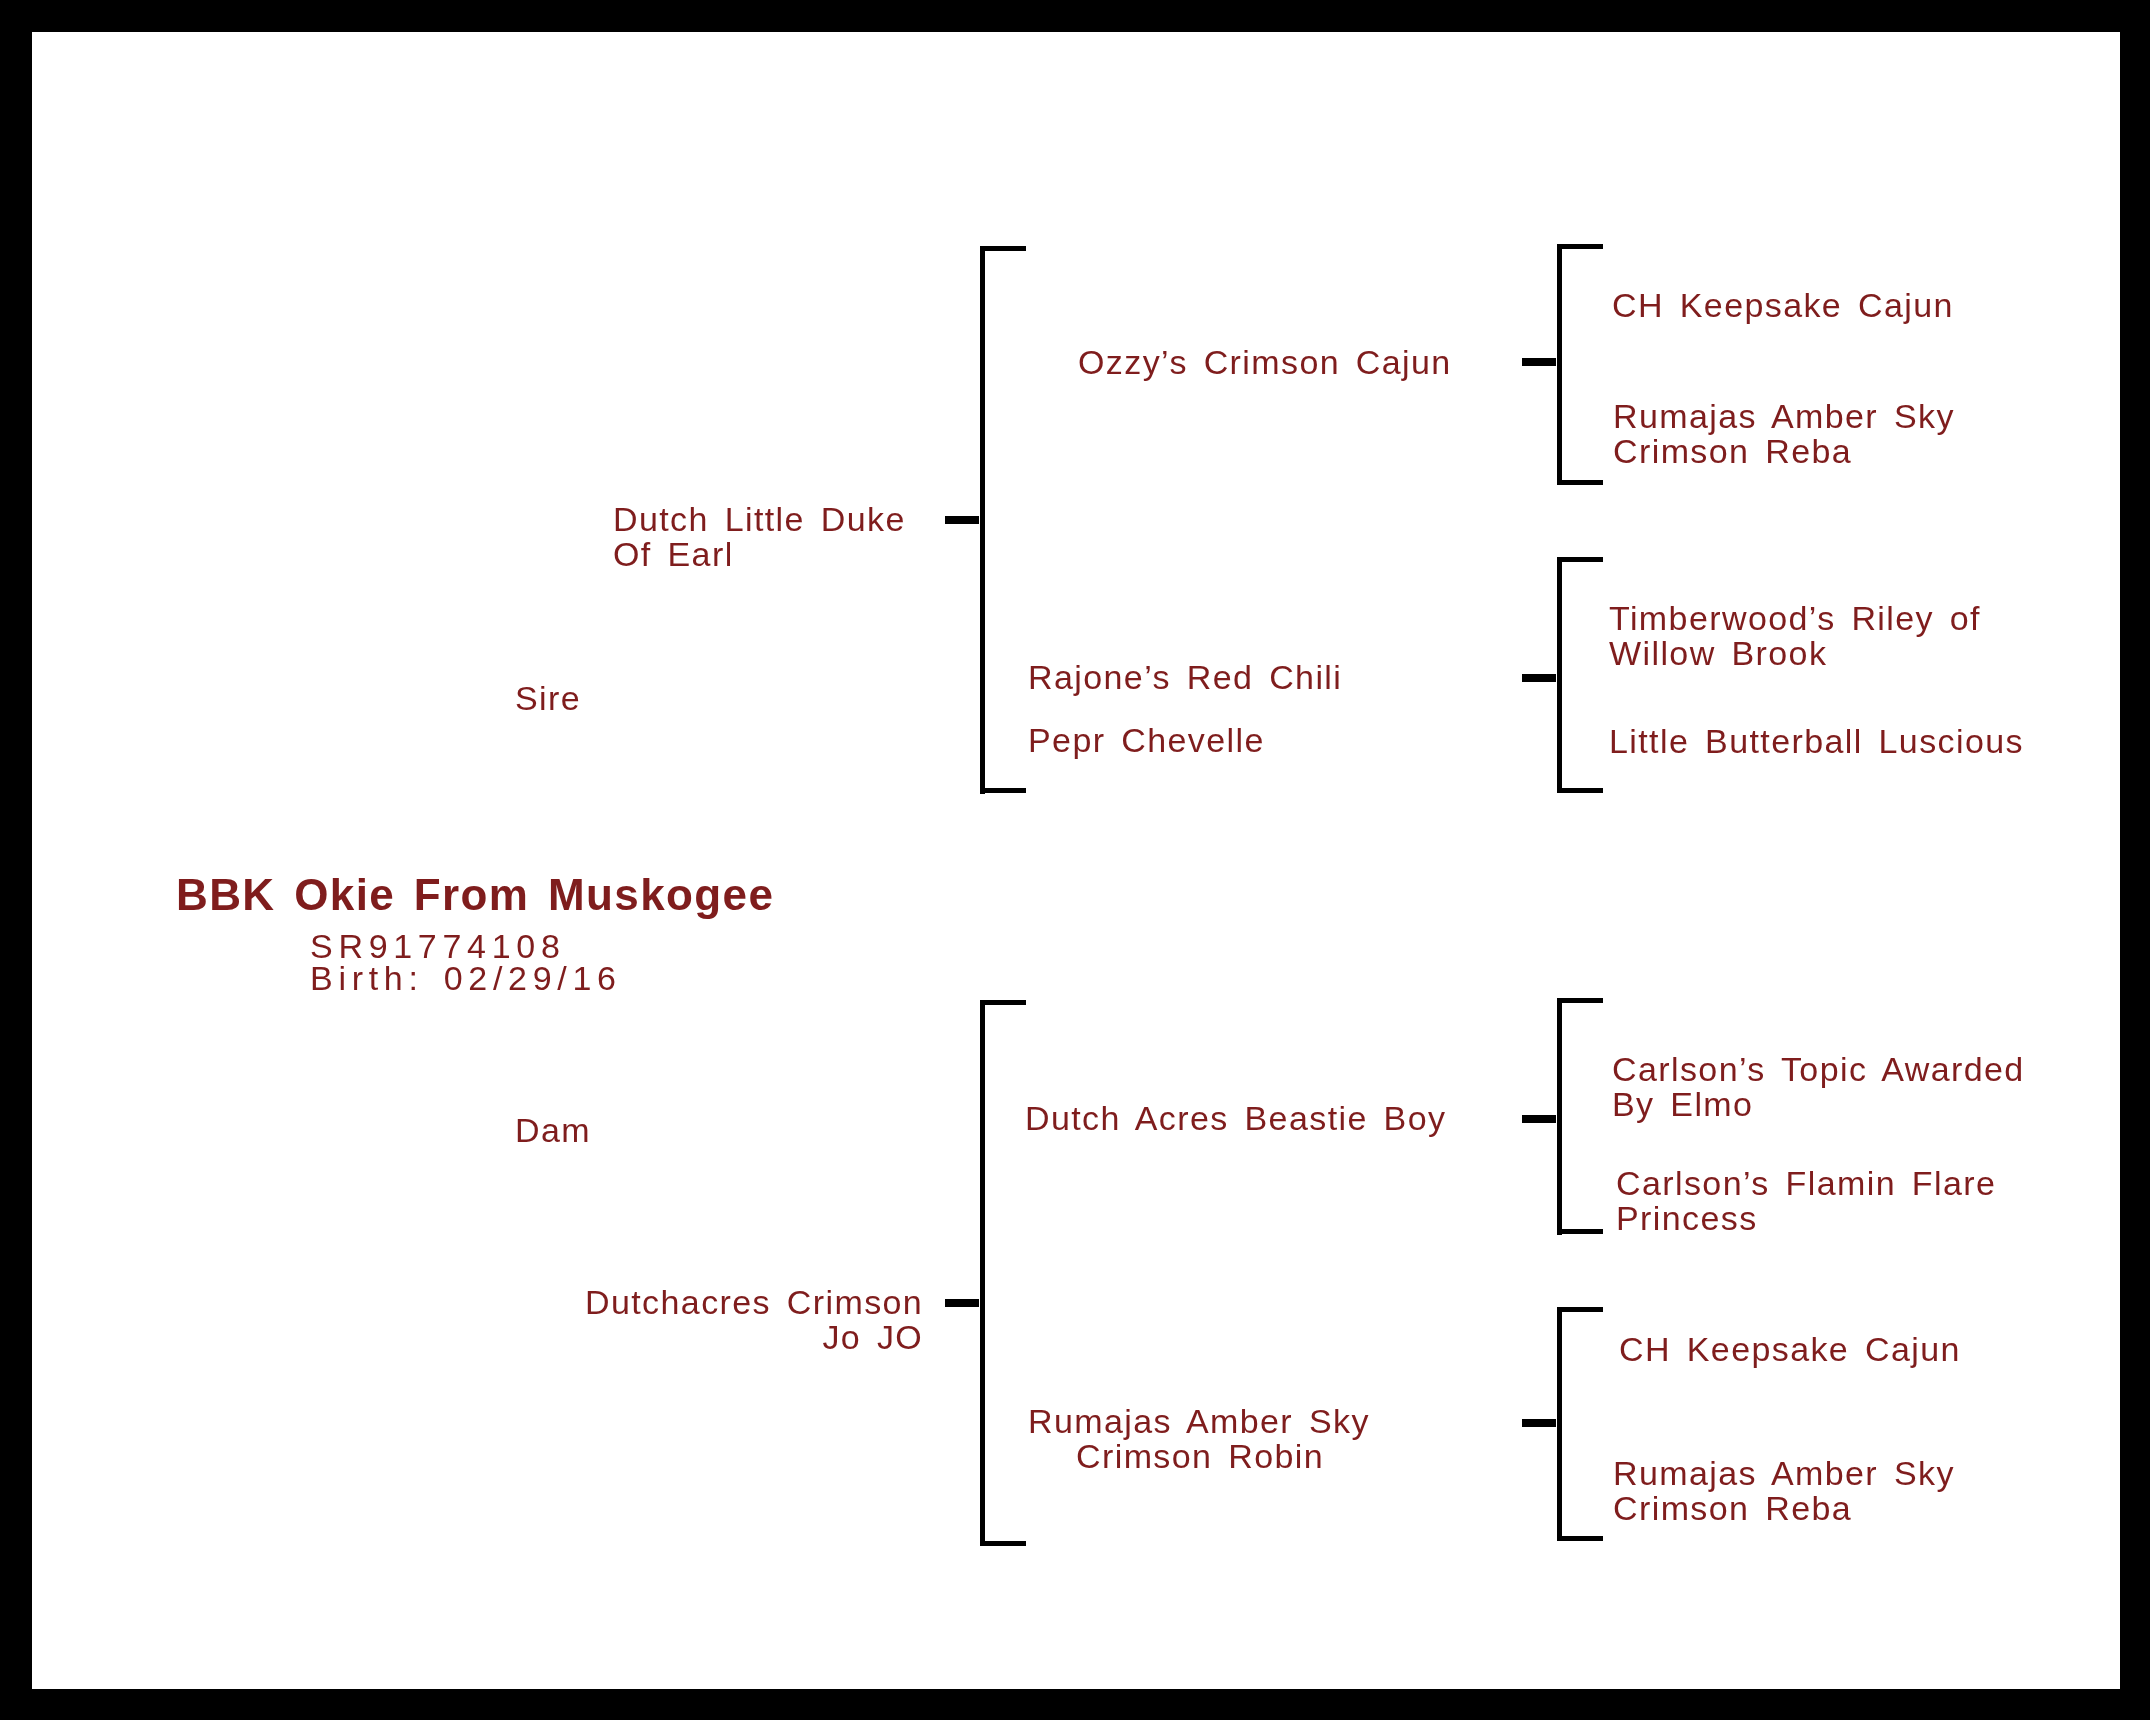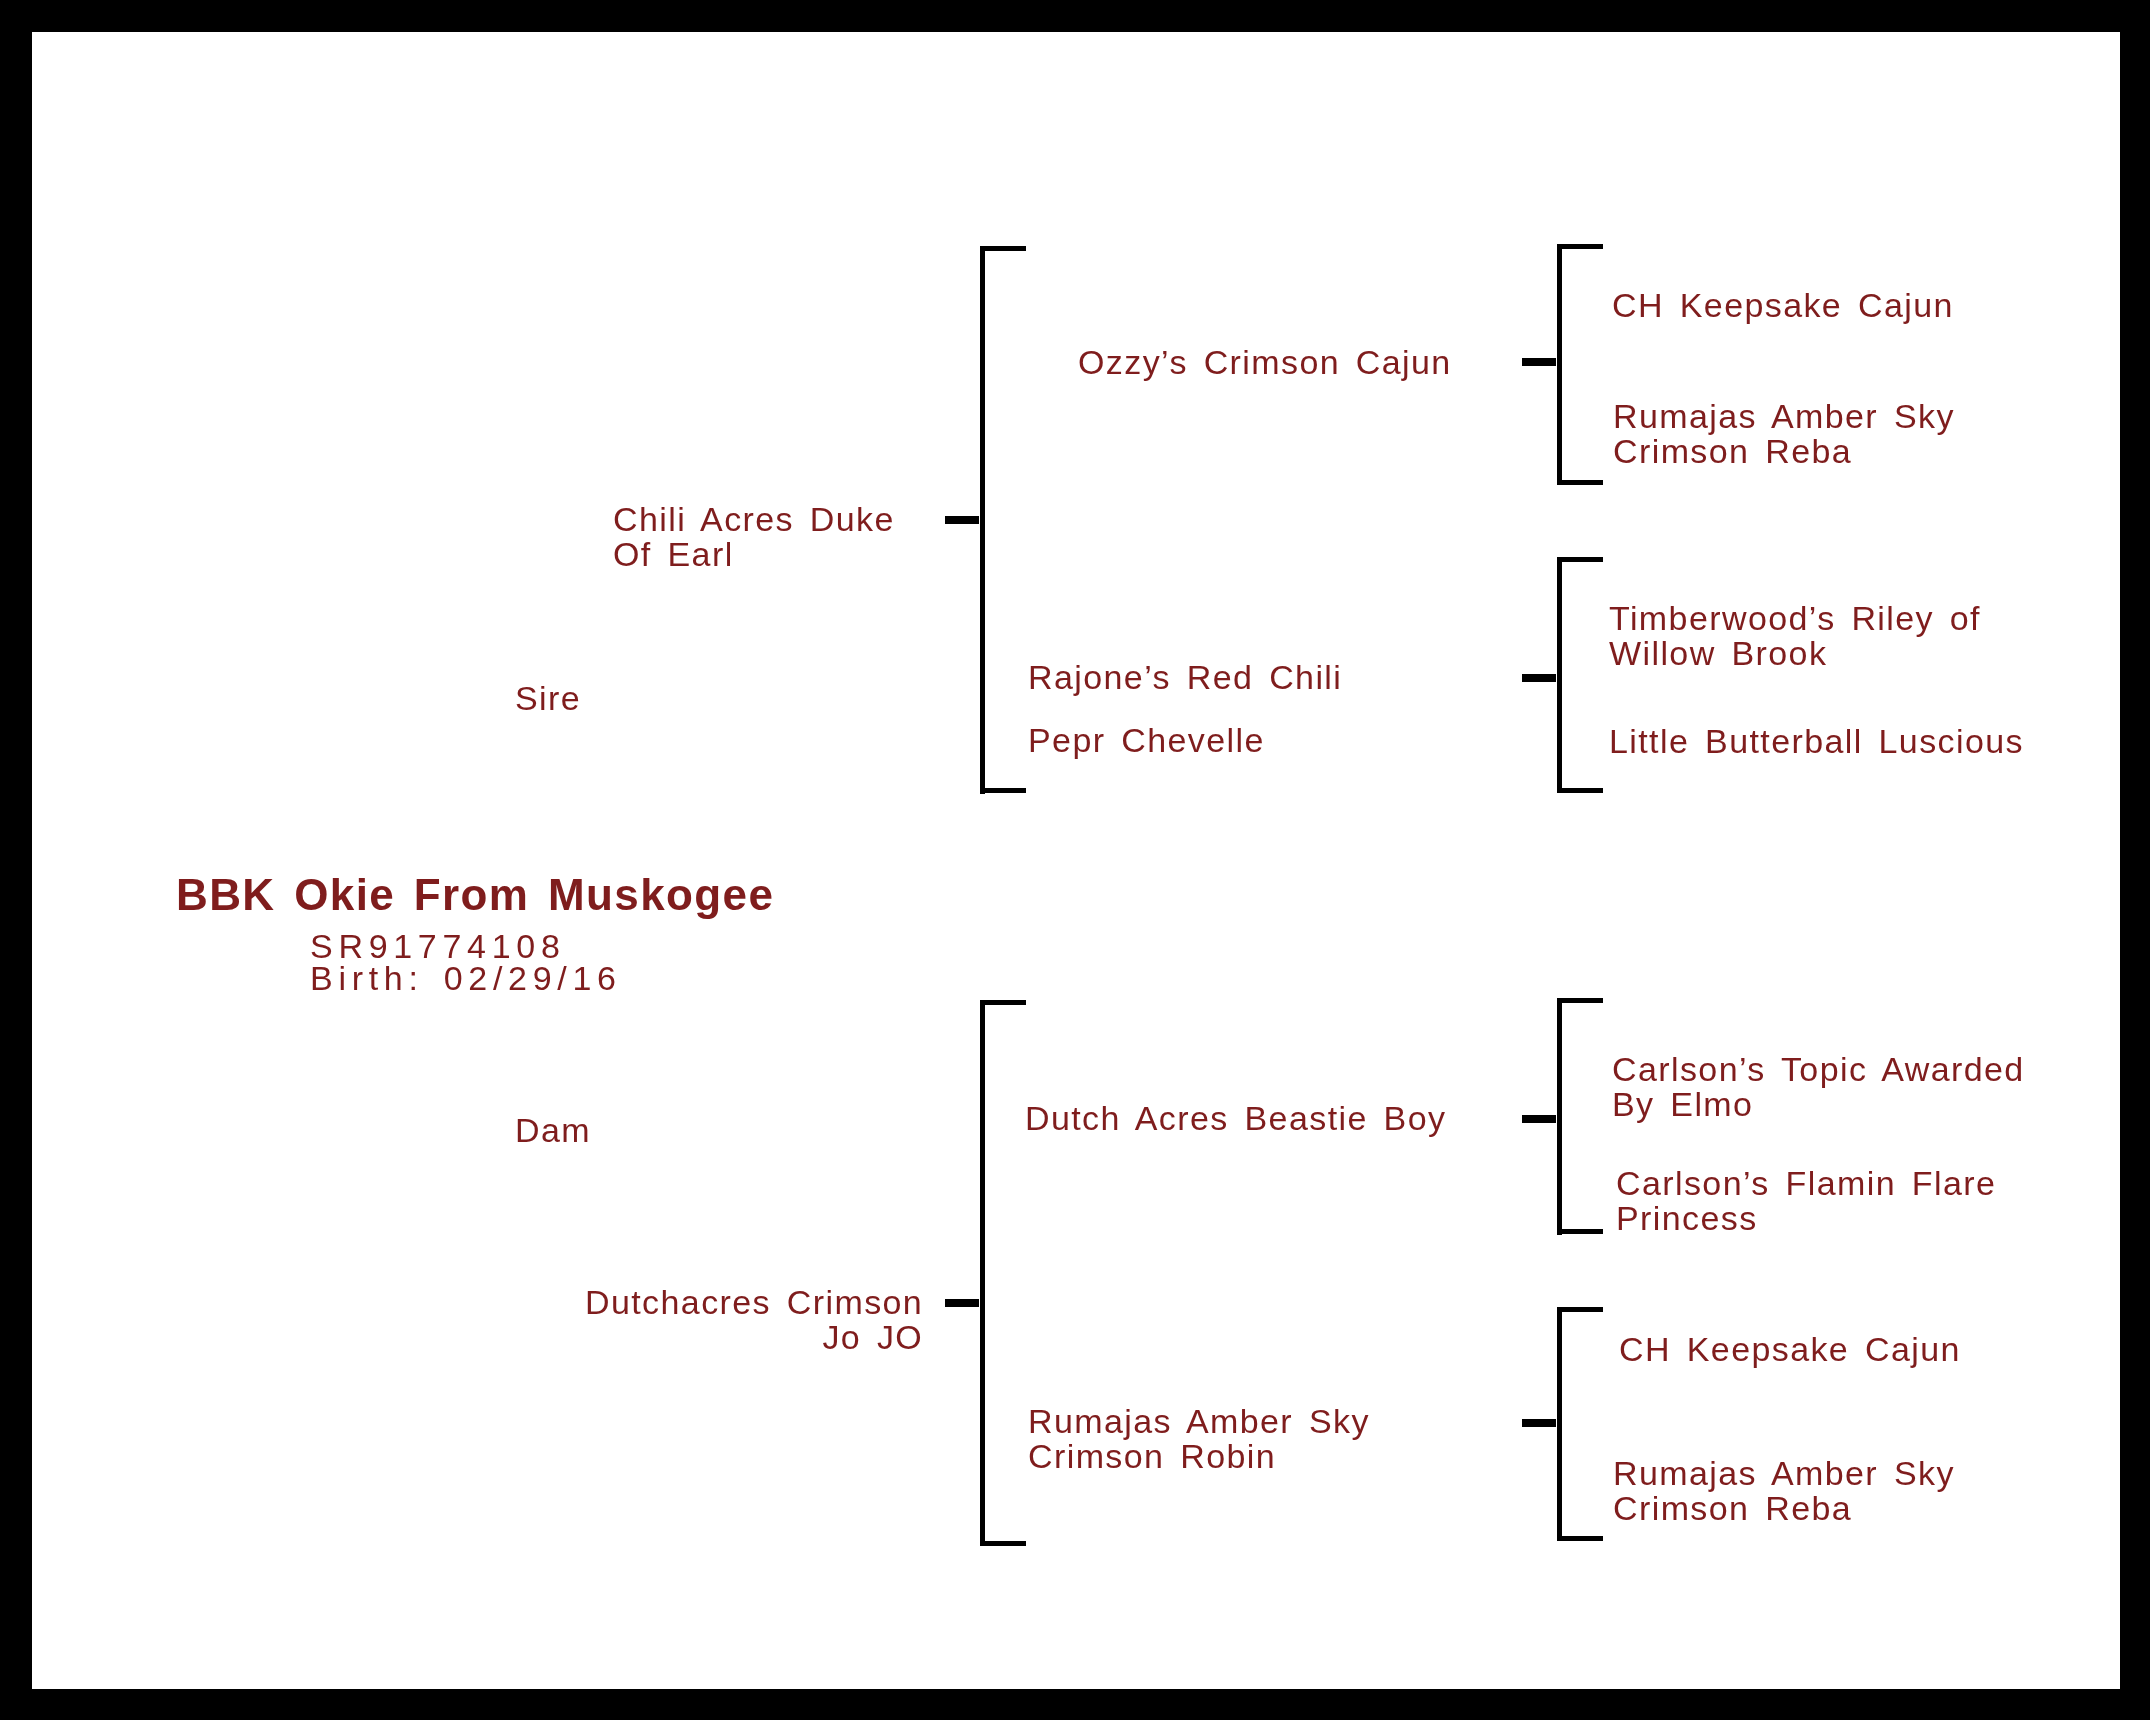--- a/index.html
+++ b/index.html
@@ -64,21 +64,21 @@
 <div id="stage">
   <div id="canvas">
 
     <div class="txt title" style="left:144px; top:840px;">BBK Okie From Muskogee</div>
     <div class="txt reg" style="left:278px; top:897px;">SR91774108</div>
     <div class="txt reg" style="left:278px; top:929px;">Birth: 02/29/16</div>
 
     <div class="txt" style="left:483px; top:649px;">Sire</div>
 
     <div style="position:absolute; left:581px; top:470px;">
-      <div class="txt" style="position:static;">Chili Acres Duke</div>
+      <div class="txt" style="position:static;">Dutch Little Duke</div>
       <div class="txt" style="position:static;">Of Earl</div>
     </div>
 
     <div>
       <div class="vline" style="left:948px; top:214px; height:548px;"></div>
       <div class="tick" style="left:948px; top:214px;"></div>
       <div class="tick" style="left:948px; top:756px;"></div>
       <div class="midtick" style="left:913px; top:484px;"></div>
     </div>
 
@@ -145,21 +145,21 @@
       <div class="txt" style="position:static;">By Elmo</div>
     </div>
 
     <div style="position:absolute; left:1577px; top:1134px;margin-left:7px;">
       <div class="txt" style="position:static;">Carlson’s Flamin Flare</div>
       <div class="txt" style="position:static;">Princess</div>
     </div>
 
     <div style="position:absolute; left:996px; top:1372px;">
       <div class="txt" style="position:static;">Rumajas Amber Sky</div>
-      <div class="txt" style="position:static;">Crimson Robin</div>
+      <div class="txt" style="position:static;margin-left:48px;">Crimson Robin</div>
     </div>
 
     <div>
       <div class="vline" style="left:1525px; top:1275px; height:234px;"></div>
       <div class="tick" style="left:1525px; top:1275px;"></div>
       <div class="tick" style="left:1525px; top:1504px;"></div>
       <div class="midtick" style="left:1490px; top:1387px;"></div>
     </div>
 
     <div class="txt" style="left:1587px; top:1300px;">CH Keepsake Cajun</div>

